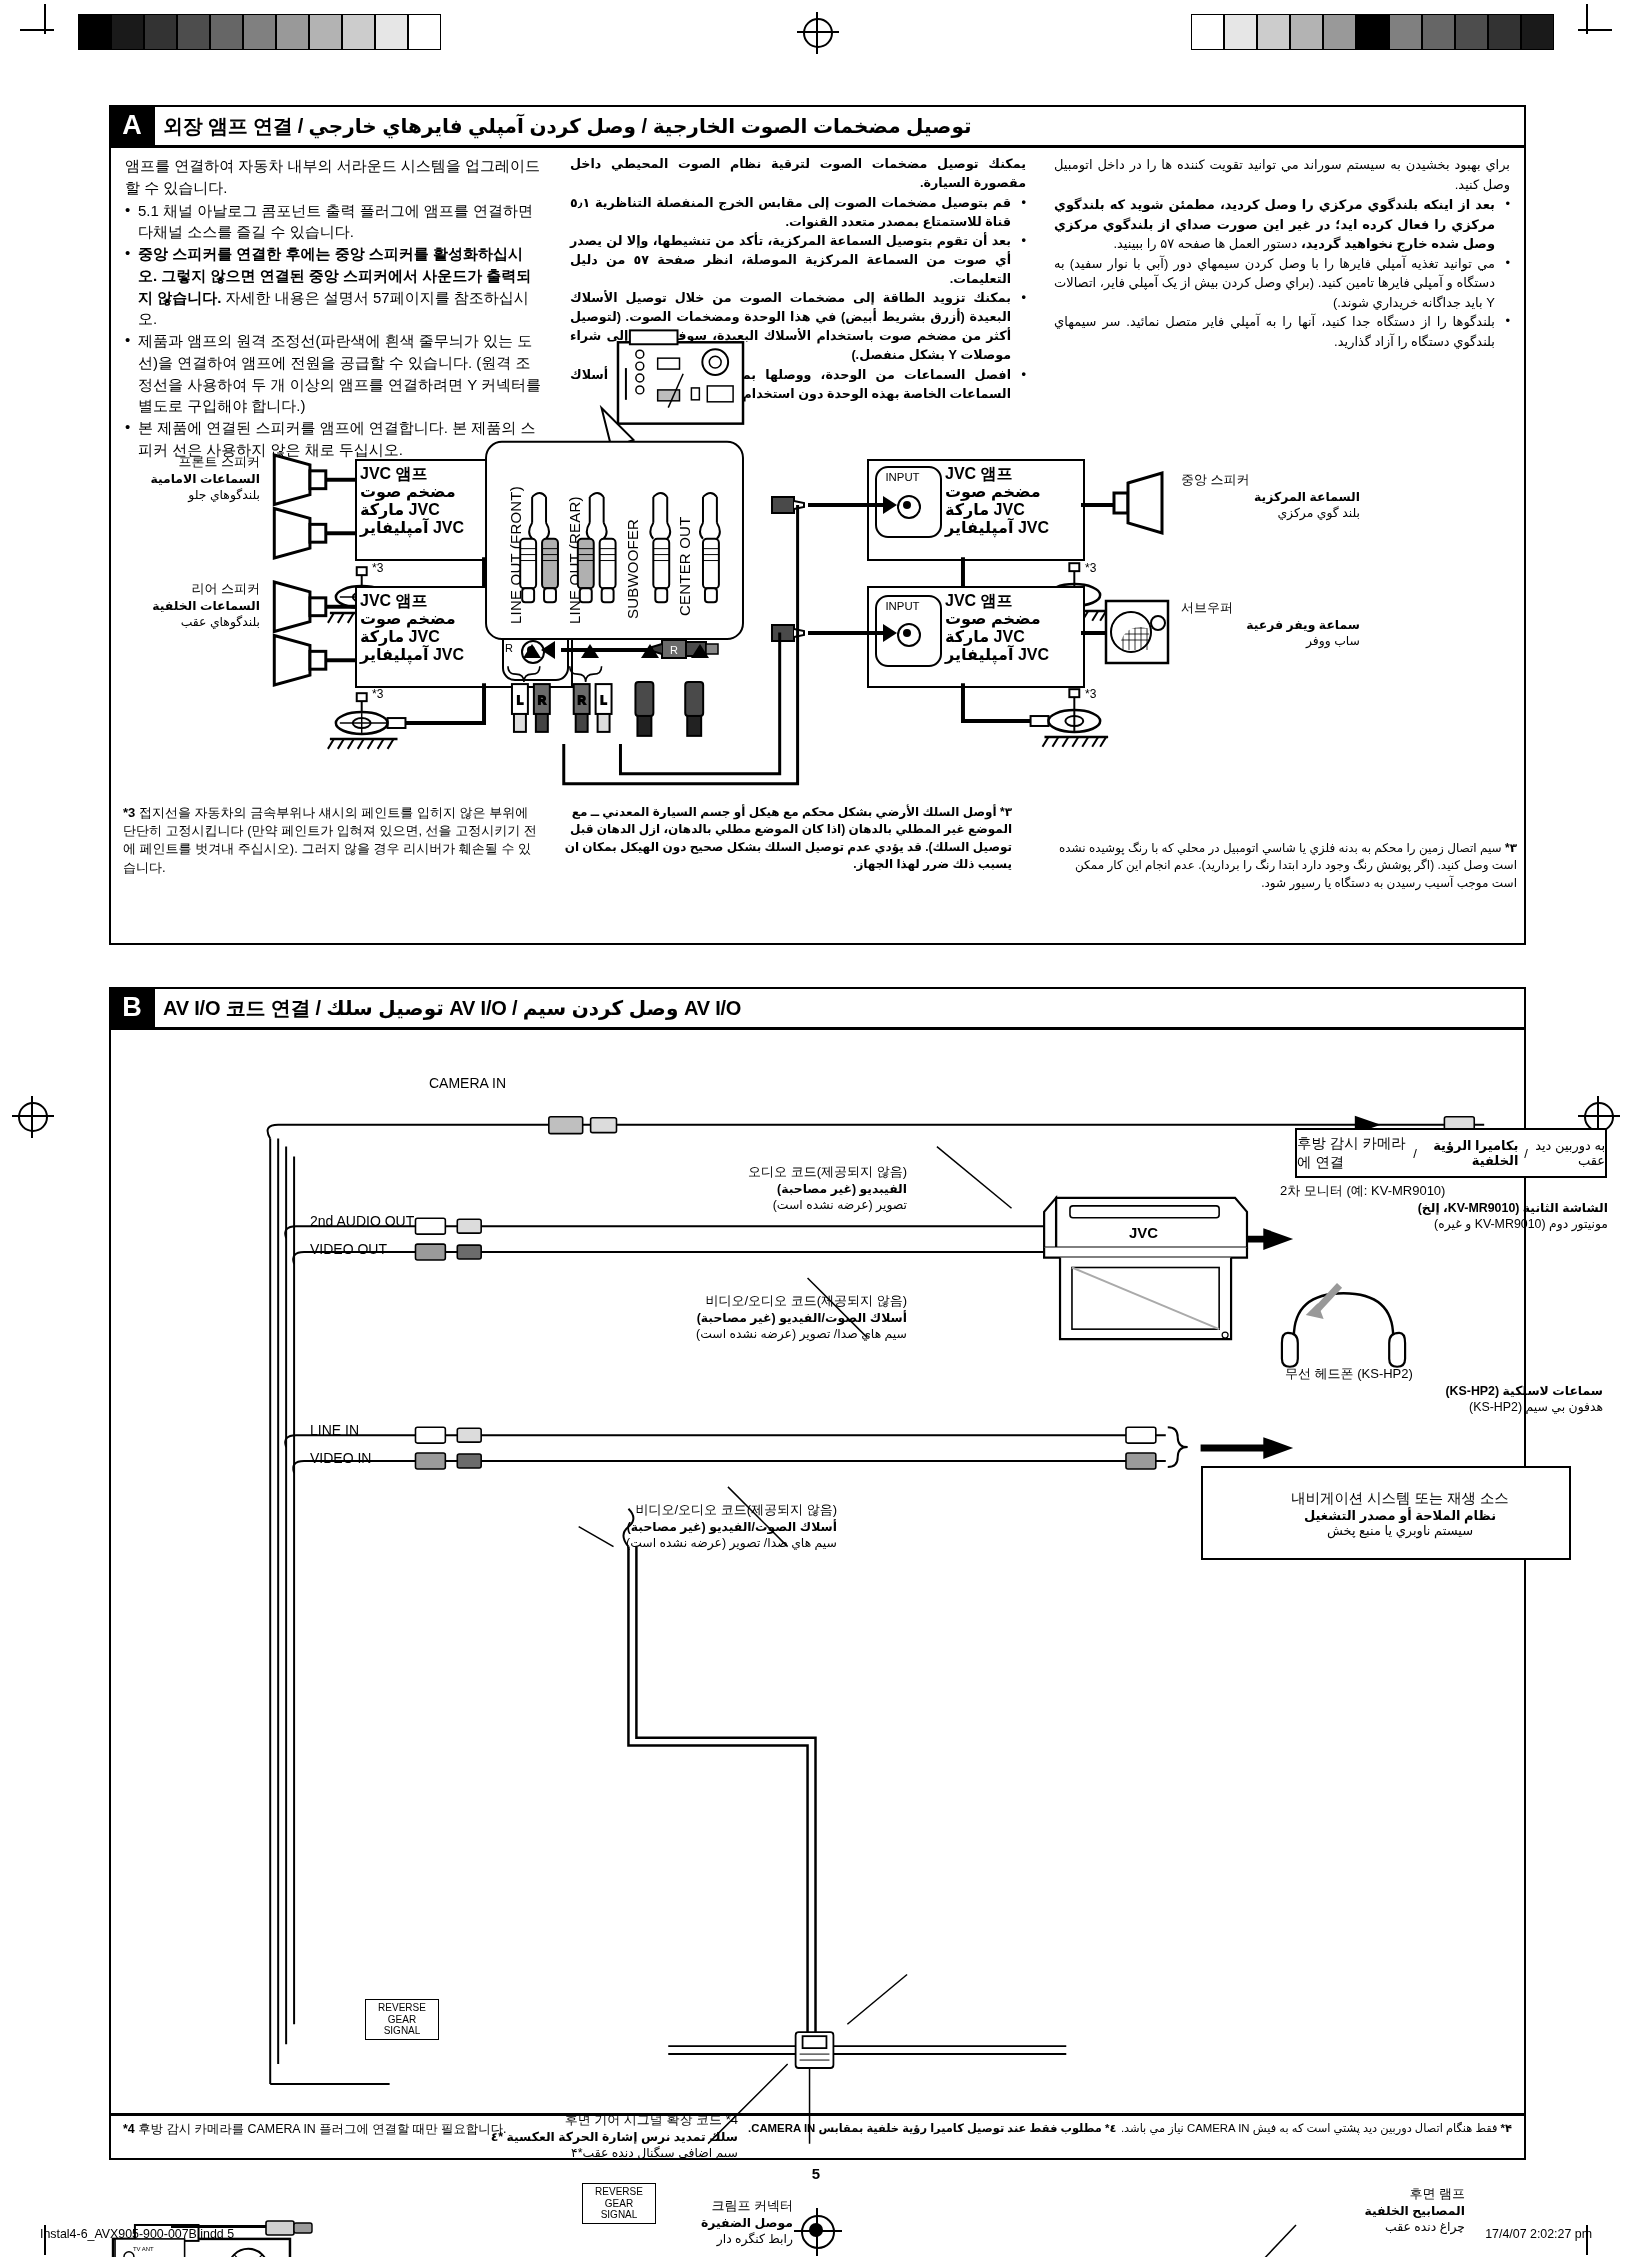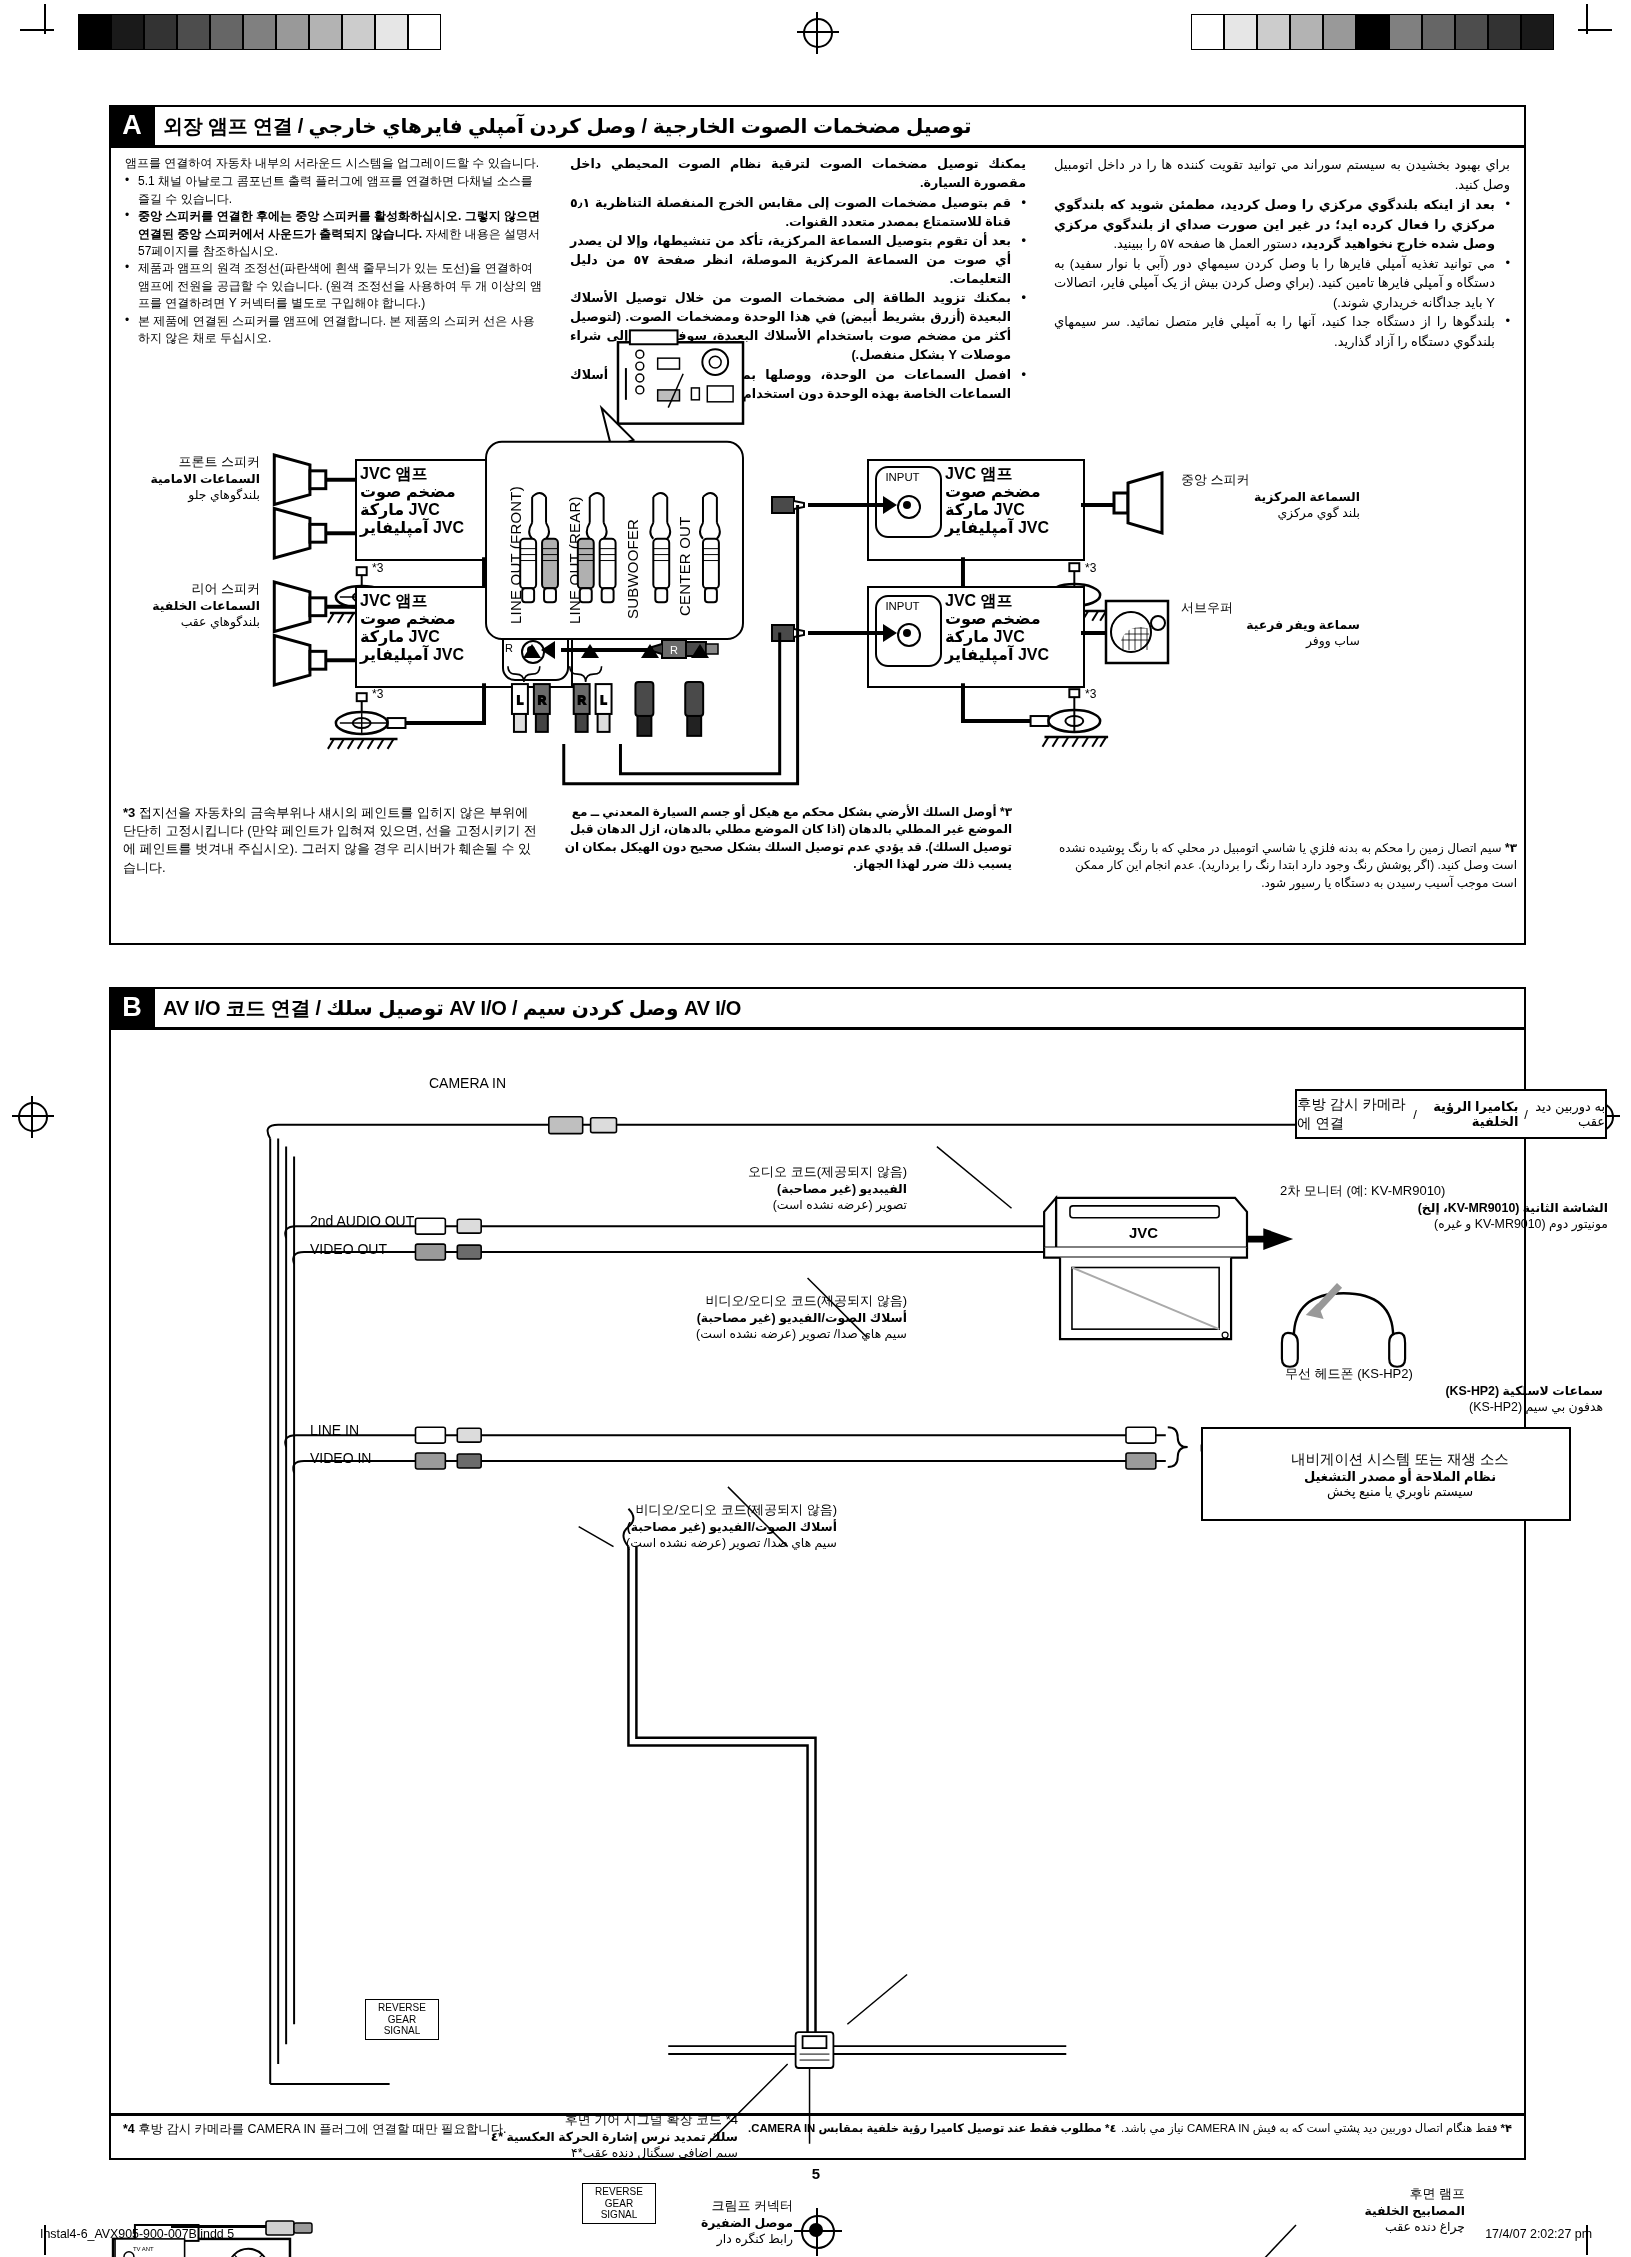--- a/index.html
+++ b/index.html
@@ -31,21 +31,21 @@
 
   .sec-tab{position:absolute;left:-2px;top:-2px;width:46px;height:40px;background:#000;
     color:#fff;font-weight:bold;font-size:27px;display:flex;align-items:center;justify-content:center;}
   .sec-title{position:absolute;left:52px;top:0px;height:38px;display:flex;align-items:center;
     font-weight:bold;font-size:20px;white-space:nowrap;letter-spacing:-0.2px;}
   .sec-rule{position:absolute;left:-2px;right:-2px;top:38px;height:3px;background:#000;}
 
   
   .cols{position:absolute;left:0;right:0;top:44px;display:flex;}
   .col{padding:4px 14px 0 14px;}
-  .col.ko{width:428px;font-size:12px;line-height:1.45;}
+  .col.ko{width:428px;font-size:15px;line-height:1.45;}
   .col.ar{width:468px;direction:rtl;text-align:justify;font-size:12.7px;line-height:1.5;font-weight:bold;}
   .col.fa{width:468px;direction:rtl;text-align:justify;font-size:13px;line-height:1.5;}
   .col p{margin:0 0 1px 0;}
   .col ul{margin:0;padding:0;list-style:none;}
   .col li{position:relative;padding-left:13px;margin-bottom:0px;}
   .col.ko li:before{content:"•";position:absolute;left:0;top:-1px;}
   .col.ar li,.col.fa li{padding-left:0;padding-right:15px;}
   .col.ar li:before,.col.fa li:before{content:"•";position:absolute;right:0;top:-1px;}
   .b{font-weight:bold;}
 
@@ -65,21 +65,21 @@
   .jack{position:absolute;width:20px;height:20px;border:2.5px solid #000;border-radius:50%;}
   .jack i{position:absolute;left:4px;top:4px;width:8px;height:8px;background:#000;border-radius:50%;}
   .jlabel{position:absolute;font-size:11px;}
 
   .spk{position:absolute;}
   .wire{position:absolute;background:#000;}
   .arrow{position:absolute;height:0;width:0;border-top:9px solid transparent;border-bottom:9px solid transparent;border-left:14px solid #000;}
   .arrow.up{border:none;border-left:9px solid transparent;border-right:9px solid transparent;border-bottom:14px solid #000;}
 
   .boxlbl{position:absolute;border:2.5px solid #000;background:#fff;
-    display:flex;flex-direction:column;justify-content:center;align-items:center;}
+    display:flex;flex-direction:column;justify-content:center;align-items:center;margin-top:39px;}
   .boxlbl .ko{font-size:14.4px;}
   .boxlbl .ar{direction:rtl;font-weight:bold;font-size:13px;}
   .boxlbl .fa{direction:rtl;font-size:13px;}
 
   .vlabel{position:absolute;font-size:15px;letter-spacing:0.2px;
     transform-origin:0 0;transform:rotate(-90deg);white-space:nowrap;}
 
   .smallbox{position:absolute;border:1.6px solid #000;background:#fff;
     font-size:10px;line-height:1.15;text-align:center;padding:2px 3px;}
 

